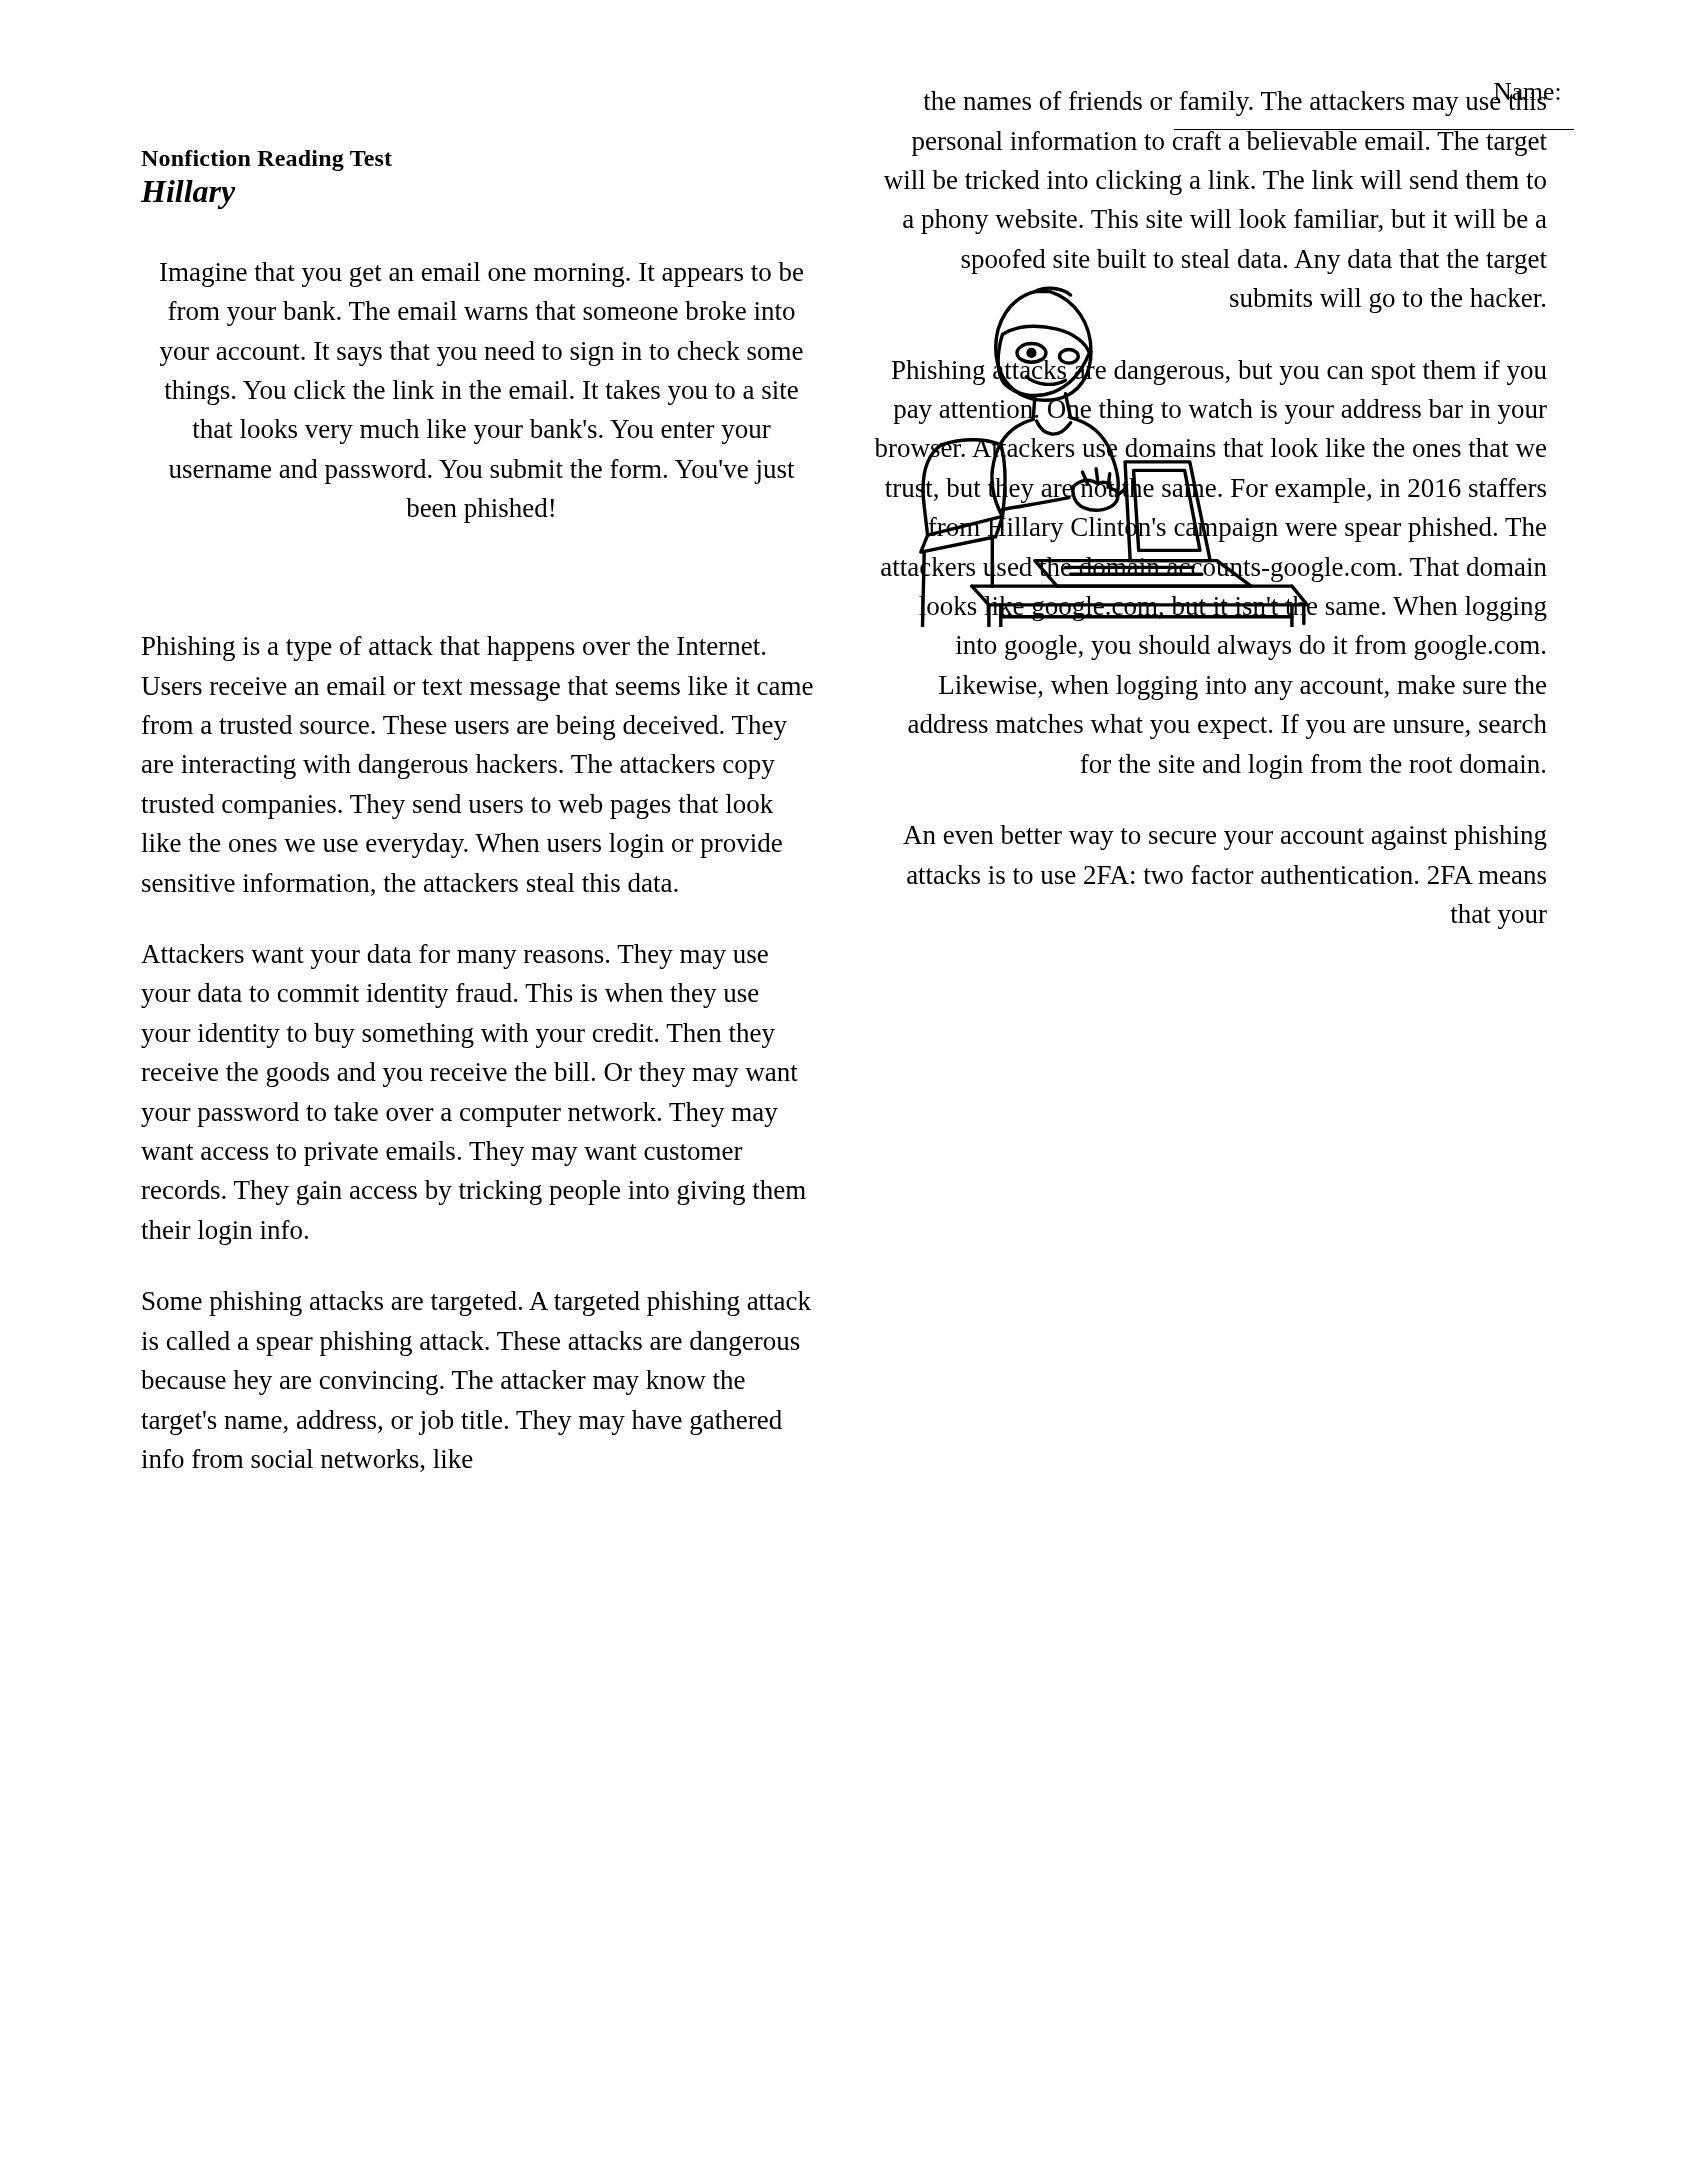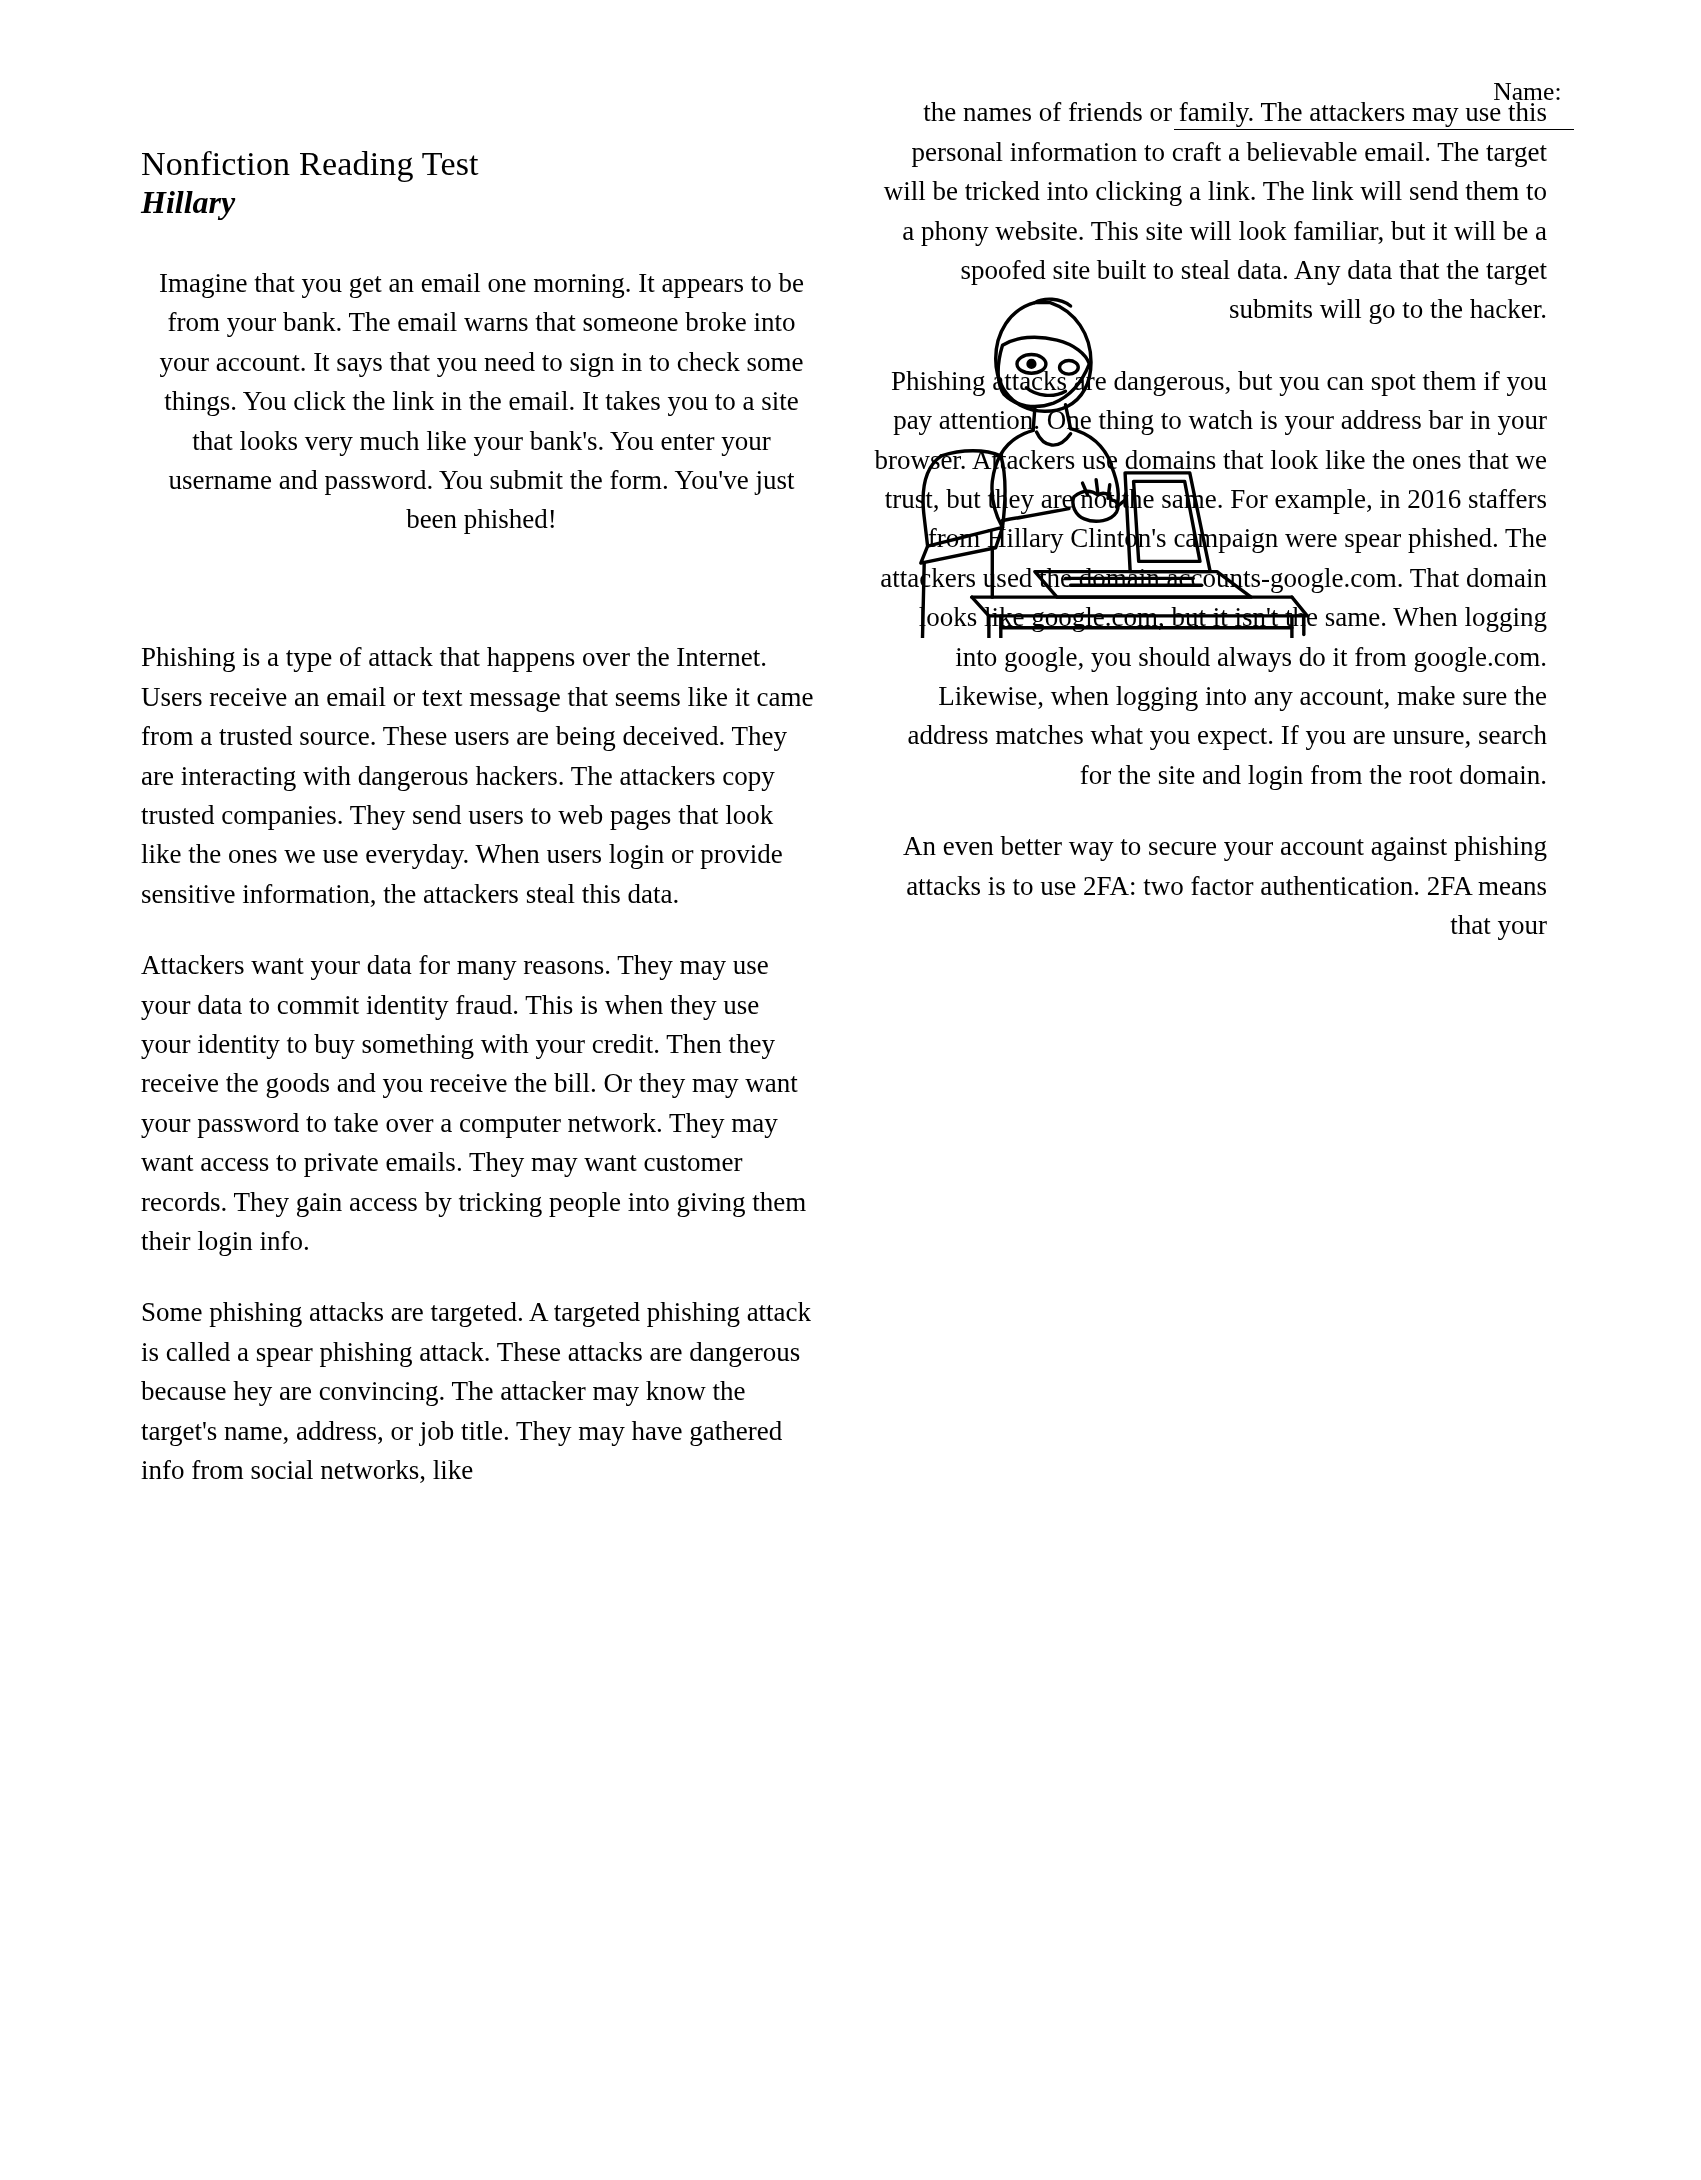--- a/index.html
+++ b/index.html
@@ -35,22 +35,22 @@
   .name-rule {
     display: inline-block;
     width: 400px;
     border-bottom: 1.7px solid #000;
     height: 22px;
   }
   .title-block {
     margin-top: 3.4px;
   }
   .doc-title {
-    font-size: 34px;
-    font-weight: normal;
+    font-size: 24px;
+    font-weight: bold;
     line-height: 1.12;
     letter-spacing: 0.2px;
   }
   .doc-subtitle {
     font-size: 32px;
     font-weight: bold;
     font-style: italic;
     line-height: 1.12;
     margin-top: 1.7px;
   }

